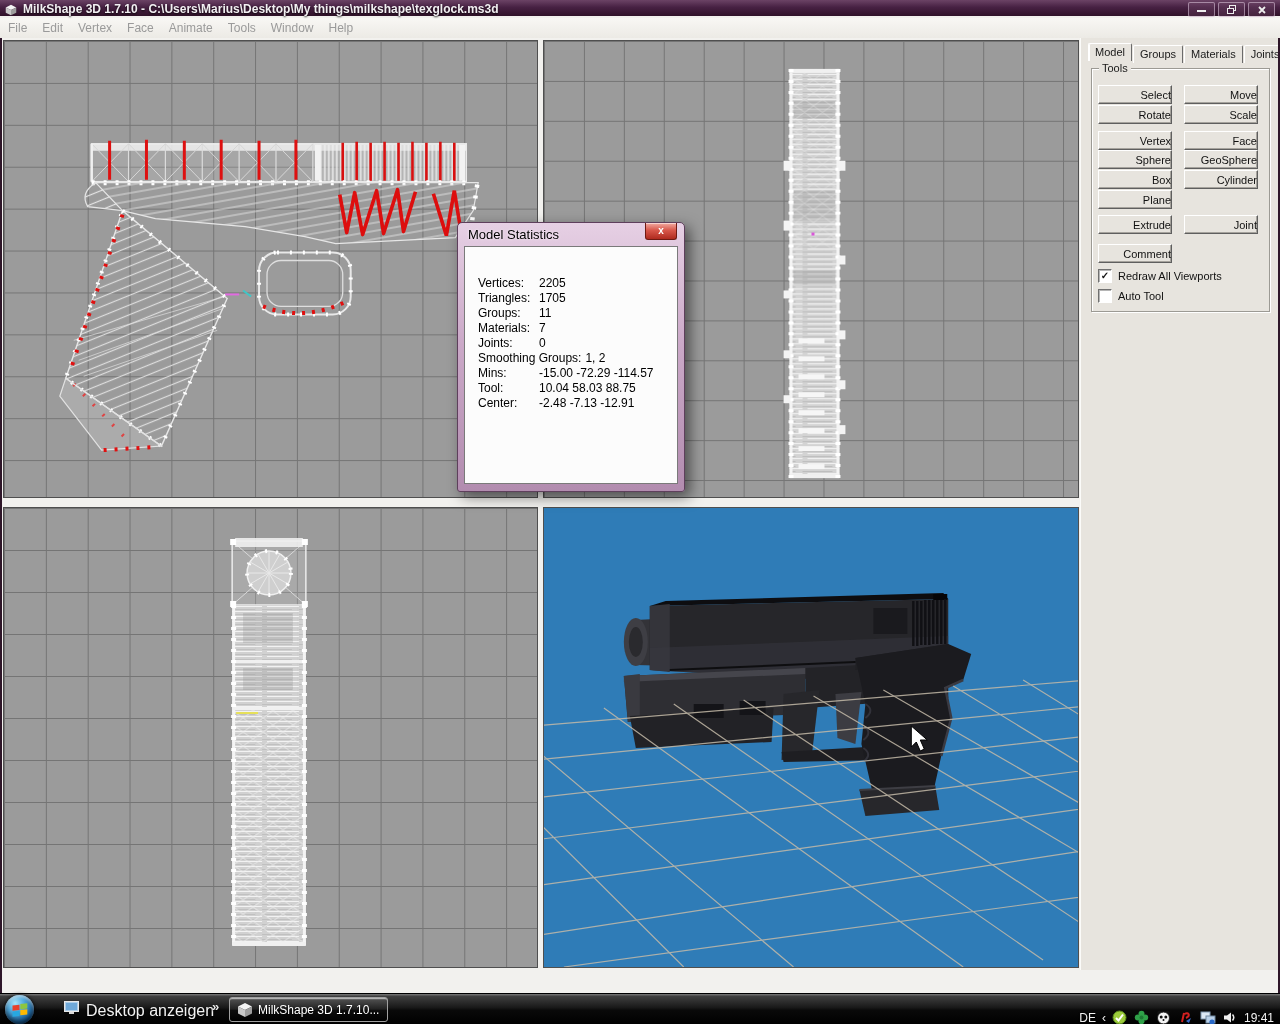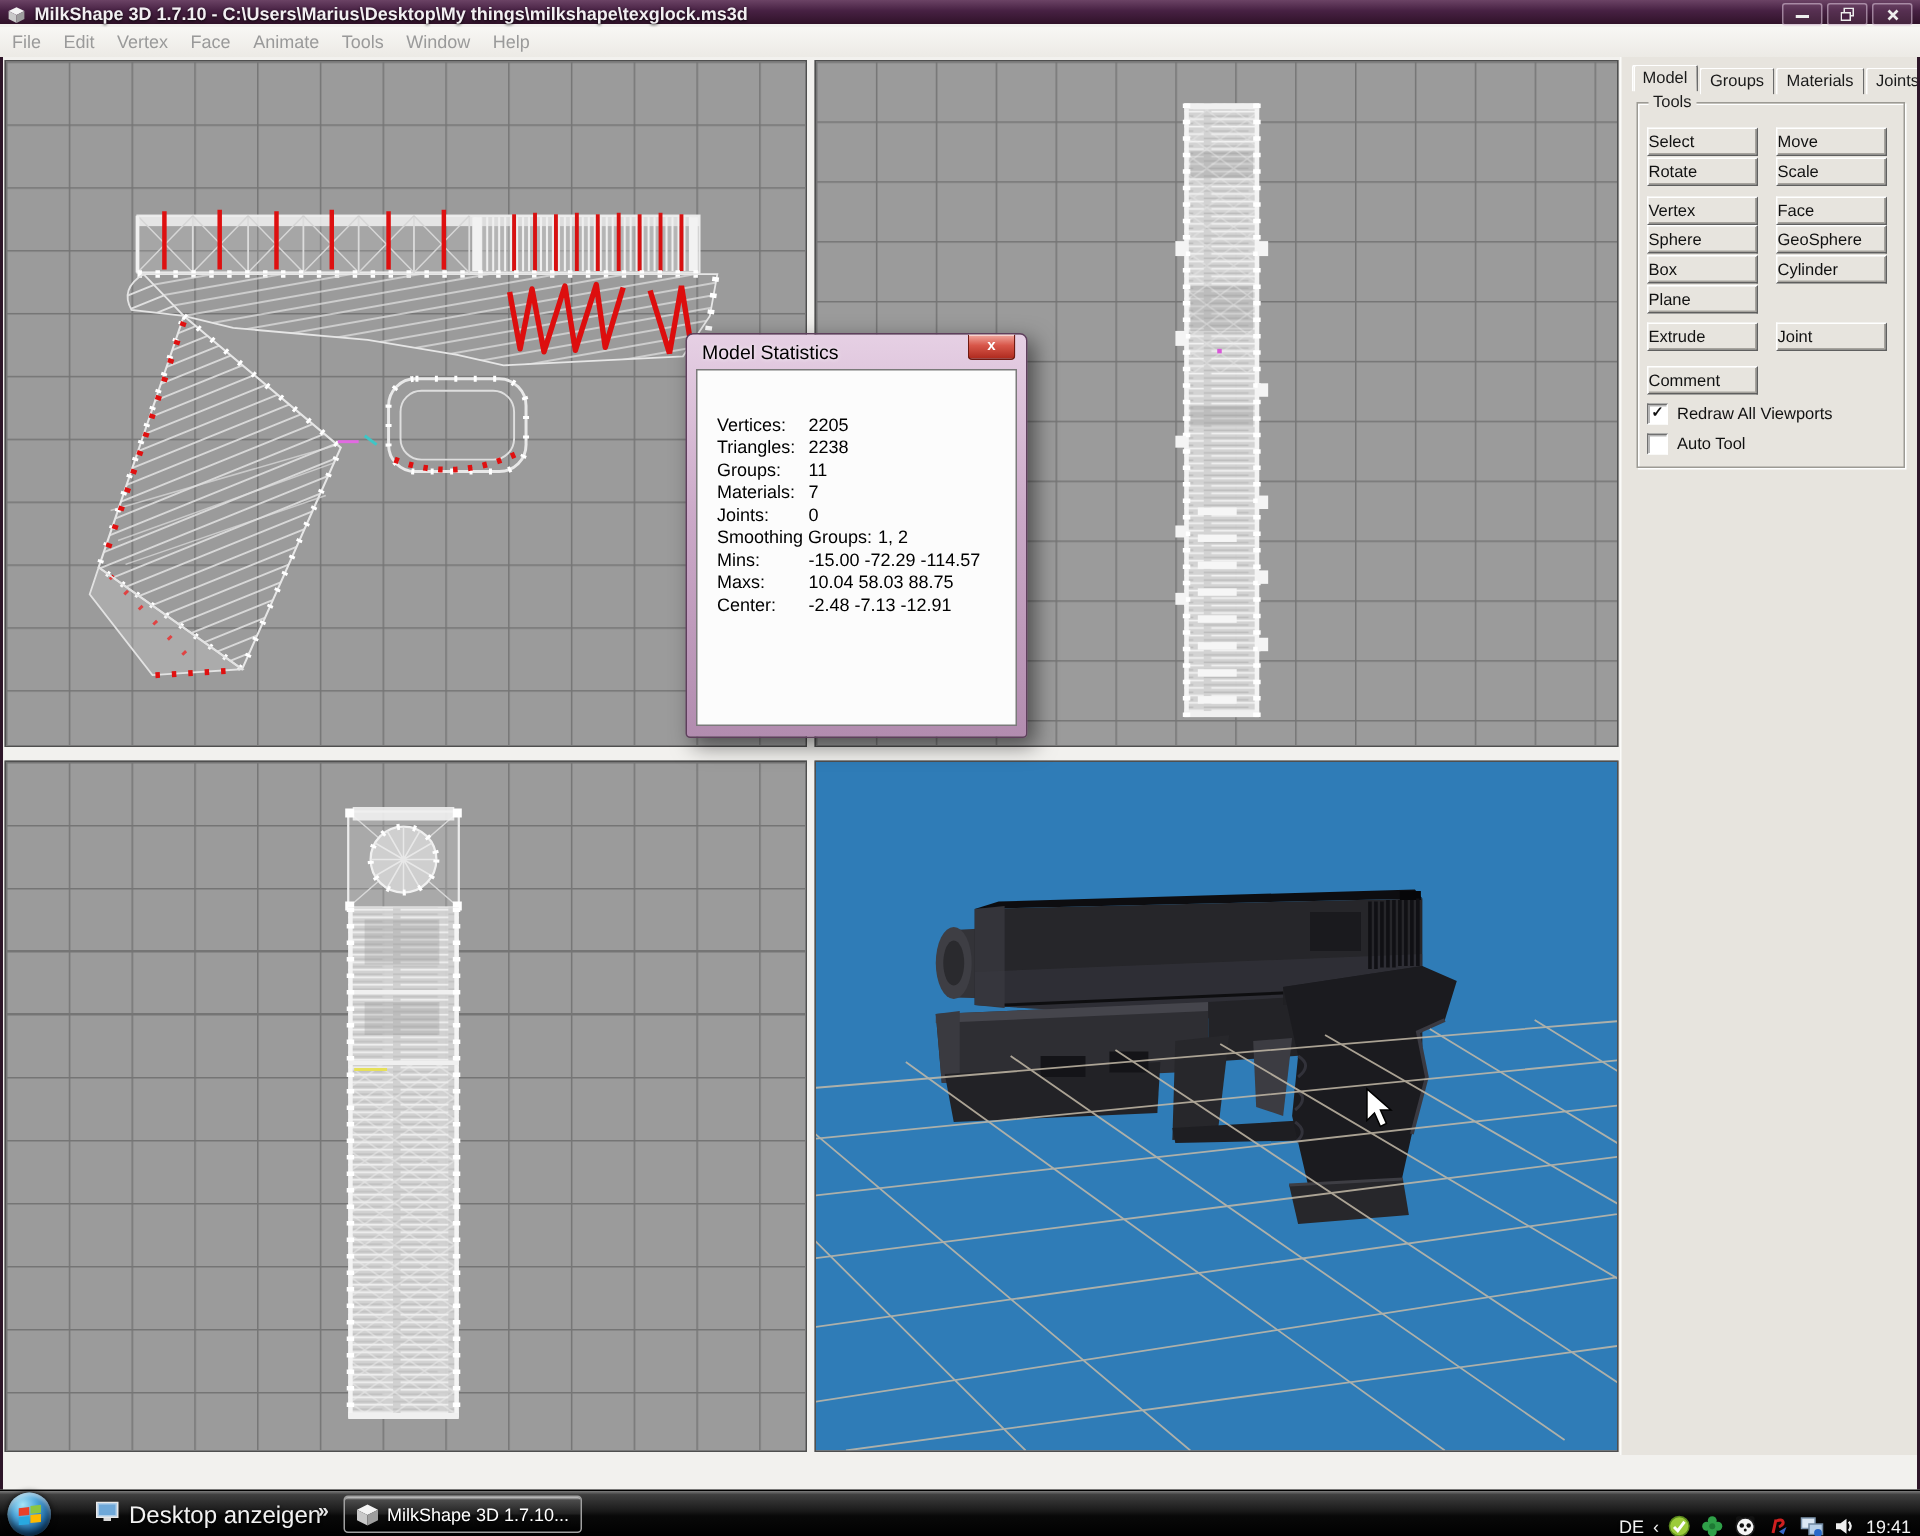--- a/index.html
+++ b/index.html
@@ -38,21 +38,21 @@
   .tabs{position:absolute;left:7px;top:5px;height:18px;display:flex;}
   .tab{font-size:11px;color:#1A1A1A;padding:2px 6px 1px 6px;background:#E7E4DE;
     border:1px solid #6B6B6B;border-bottom:none;border-left-color:#FFF;border-top-color:#FFF;
     border-radius:2px 2px 0 0;margin-right:1px;position:relative;top:2px;}
   .tab.active{top:0;padding-bottom:4px;z-index:2;box-shadow:inset 1px 0 0 #FFF;}
   .groupbox{position:absolute;left:10px;top:30px;width:177px;height:242px;
     border:1px solid #9C9A94;box-shadow:1px 1px 0 #FFF,inset 1px 1px 0 #FFF;}
   .group-label{position:absolute;top:-7px;left:7px;background:#E7E4DE;
     padding:0 3px;font-size:11px;color:#1A1A1A;}
   .pbtn{position:absolute;width:74px;height:19px;font-size:11px;color:#111;
-    text-align:left;line-height:18px;background:#E7E4DE;cursor:default;
+    text-align:right;line-height:18px;background:#E7E4DE;cursor:default;
     border:1px solid;border-color:#FFFFFF #5F5F5F #5F5F5F #FFFFFF;
     box-shadow:inset -1px -1px 0 #A6A39D;box-sizing:border-box;}
   .col1{left:17px;} .col2{left:103px;}
   .chk{position:absolute;left:17px;display:flex;align-items:center;font-size:11px;color:#111;}
   .chk .box{width:12px;height:12px;background:#FFF;margin-right:6px;
     border:1px solid;border-color:#707070 #FFF #FFF #707070;
     box-shadow:inset 1px 1px 0 #B5B5B5;display:flex;align-items:center;justify-content:center;
     font-size:10px;font-weight:bold;color:#111;line-height:10px;}
   
   .dialog{position:absolute;left:457px;top:222px;width:226px;height:268px;
@@ -402,27 +402,27 @@
       <span>Auto Tool</span>
     </div>
   </div>
 
   <div class="dialog">
     <span class="dlg-title">Model Statistics</span>
     <div class="dlg-close">x</div>
     <div class="dlg-body">
       <div class="dlg-stats">
         <div><span class="stat-label">Vertices:</span><span>2205</span></div>
-        <div><span class="stat-label">Triangles:</span><span>2238</span></div>
+        <div><span class="stat-label">Triangles:</span><span>1705</span></div>
         <div><span class="stat-label">Groups:</span><span>11</span></div>
         <div><span class="stat-label">Materials:</span><span>7</span></div>
         <div><span class="stat-label">Joints:</span><span>0</span></div>
         <div><span class="stat-label">Smoothing Groups:</span><span>1, 2</span></div>
         <div><span class="stat-label">Mins:</span><span>-15.00 -72.29 -114.57</span></div>
-        <div><span class="stat-label">Maxs:</span><span>10.04 58.03 88.75</span></div>
+        <div><span class="stat-label">Tool:</span><span>10.04 58.03 88.75</span></div>
         <div><span class="stat-label">Center:</span><span>-2.48 -7.13 -12.91</span></div>
       </div>
     </div>
   </div>
 
 
   <div class="taskbar">
     <div class="orb">
       <svg width="16" height="14" viewBox="0 0 16 14">
         <g transform="skewY(-6)">

